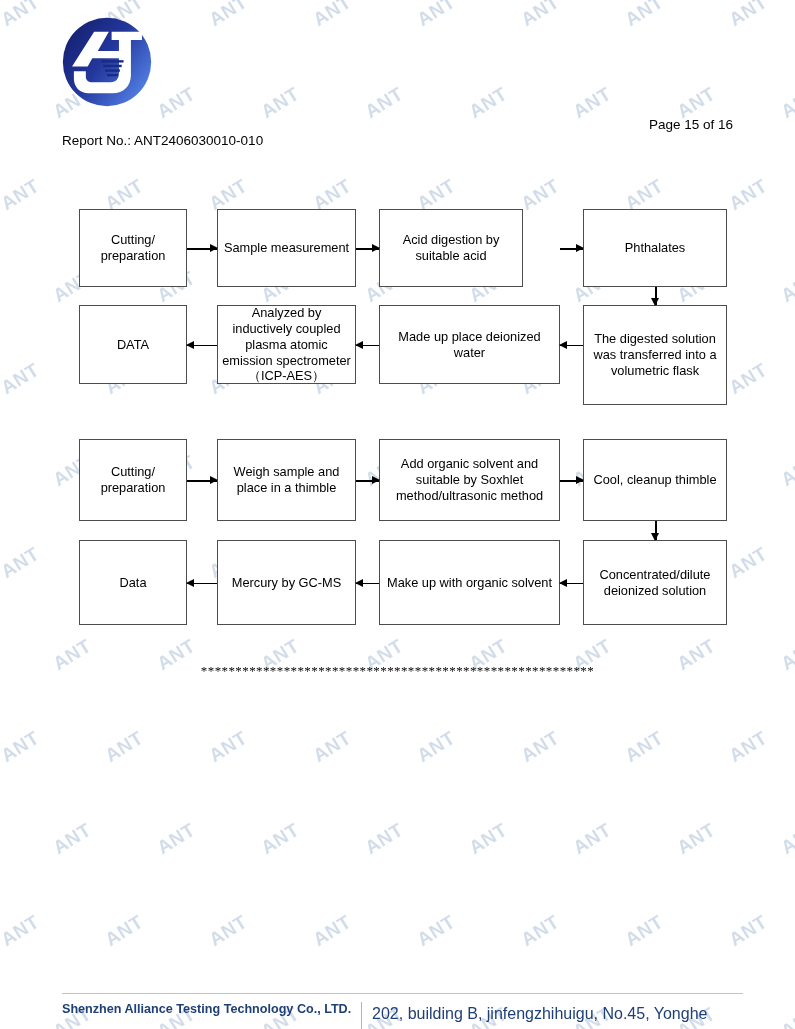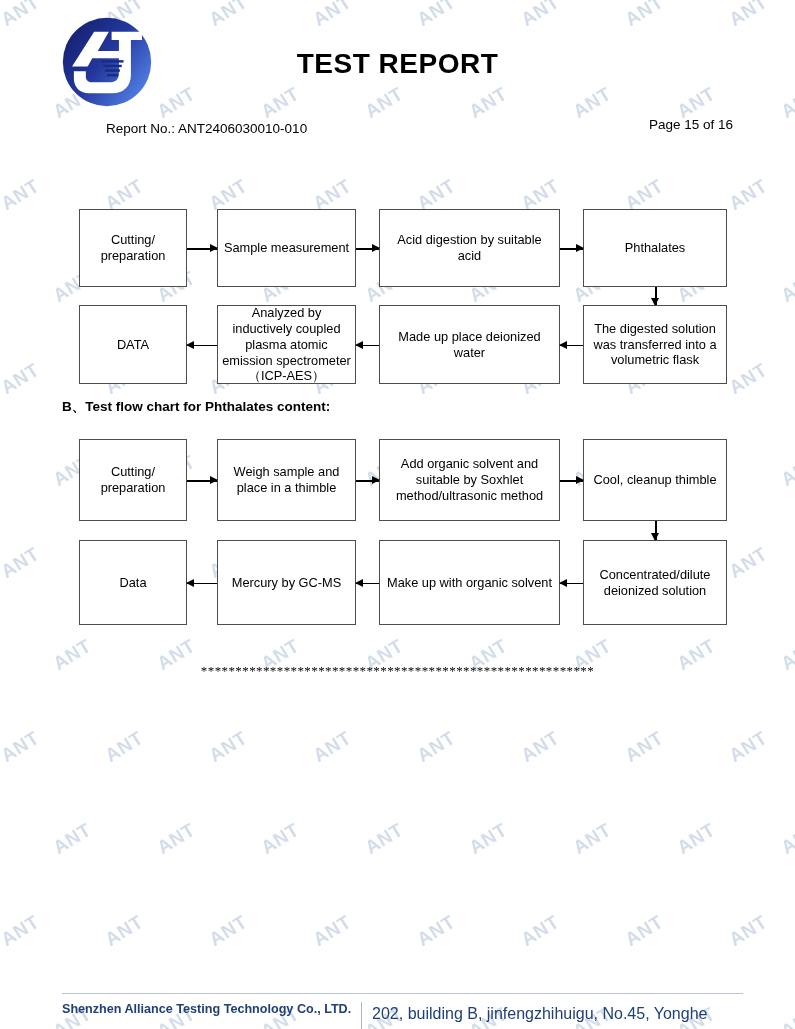--- a/index.html
+++ b/index.html
@@ -70,22 +70,21 @@
     position: absolute;
     top: 117px;
     left: 62px;
     right: 62px;
     height: 18px;
     font-size: 13.5px;
   }
   #report-no {
     position: absolute;
     left: 0;
-    top: 4px;
-    margin-left: 44px;
+    top: 16px;
   }
   #page-number {
     position: absolute;
     right: 0;
     top: 0;
   }
 
   #appendix-title {
     position: absolute;
     top: 132px;
@@ -314,44 +313,43 @@
         <path d="M20 62 L78 62 L78 70 L60 70 L60 86 L44 86 L44 70 L20 70 Z" fill="#ffffff" opacity="0"></path>
         <path d="M55 17 L88 17 L88 26 L76 26 L76 64 C76 76 68 84 56 84 L30 84 C20 84 14 77 14 68 L14 60 L27 60 L27 66 C27 70 30 72 34 72 L54 72 C60 72 63 68 63 62 L63 26 L55 26 Z" fill="#ffffff"></path>
         <g fill="#1a2a85">
           <rect x="44" y="48" width="24" height="2.6"></rect>
           <rect x="46" y="53" width="20" height="2.6"></rect>
           <rect x="48" y="58" width="16" height="2.6"></rect>
           <rect x="50" y="63" width="12" height="2.6"></rect>
         </g>
       </svg>
     </div>
-    <div id="report-title">TEST REPORT</div>
   </div>
 
   <div id="report-meta">
     <div id="report-no">Report No.: ANT2406030010-010</div>
     <div id="page-number">Page 15 of 16</div>
   </div>
 
 
 
   <div class="flow-chart" id="chart-a">
       <div class="flow-box" style="left: 79px; width: 108px; top: 209px; height: 78px;">
         <span>Cutting/<br>preparation</span>
       </div>
       <div class="flow-box" style="left: 217px; width: 139px; top: 209px; height: 78px;">
         <span>Sample measurement</span>
       </div>
-      <div class="flow-box" style="left: 379px; width: 181px; top: 209px; height: 78px;">
+      <div class="flow-box" style="left: 379px; width: 144px; top: 209px; height: 78px;">
         <span>Acid digestion by suitable acid</span>
       </div>
       <div class="flow-box" style="left: 583px; width: 144px; top: 209px; height: 78px;">
         <span>Phthalates</span>
       </div>
-      <div class="flow-box" style="left: 583px; width: 144px; top: 305px; height: 79px;">
+      <div class="flow-box" style="left: 583px; width: 144px; top: 305px; height: 100px;">
         <span>The digested solution was transferred into a volumetric flask</span>
       </div>
       <div class="flow-box" style="left: 379px; width: 181px; top: 305px; height: 79px;">
         <span>Made up place deionized water</span>
       </div>
       <div class="flow-box" style="left: 217px; width: 139px; top: 305px; height: 79px;">
         <span>Analyzed by inductively coupled plasma atomic emission spectrometer<br>（ICP-AES）</span>
       </div>
       <div class="flow-box" style="left: 79px; width: 108px; top: 305px; height: 79px;">
         <span>DATA</span>
@@ -365,21 +363,20 @@
       <div class="conn conn-v" style="left: 655px; top: 287px; height: 18px;"></div>
       <div class="arrow arrow-down" style="left: 651.3px; top: 298px;"></div>
       <div class="conn conn-h" style="left: 560px; width: 23px; top: 344.5px;"></div>
       <div class="arrow arrow-left" style="top: 340.8px; left: 559px;"></div>
       <div class="conn conn-h" style="left: 356px; width: 23px; top: 344.5px;"></div>
       <div class="arrow arrow-left" style="top: 340.8px; left: 355px;"></div>
       <div class="conn conn-h" style="left: 187px; width: 30px; top: 344.5px;"></div>
       <div class="arrow arrow-left" style="top: 340.8px; left: 186px;"></div>
     </div>
 
-  <div id="section-b-heading" class="section-heading">B、Test flow chart for Phthalates content:</div>
 
   <div class="flow-chart" id="chart-b">
       <div class="flow-box" style="left: 79px; width: 108px; top: 439px; height: 82px;">
         <span>Cutting/<br>preparation</span>
       </div>
       <div class="flow-box" style="left: 217px; width: 139px; top: 439px; height: 82px;">
         <span>Weigh sample and place in a thimble</span>
       </div>
       <div class="flow-box" style="left: 379px; width: 181px; top: 439px; height: 82px;">
         <span>Add organic solvent and suitable by Soxhlet method/ultrasonic method</span>

